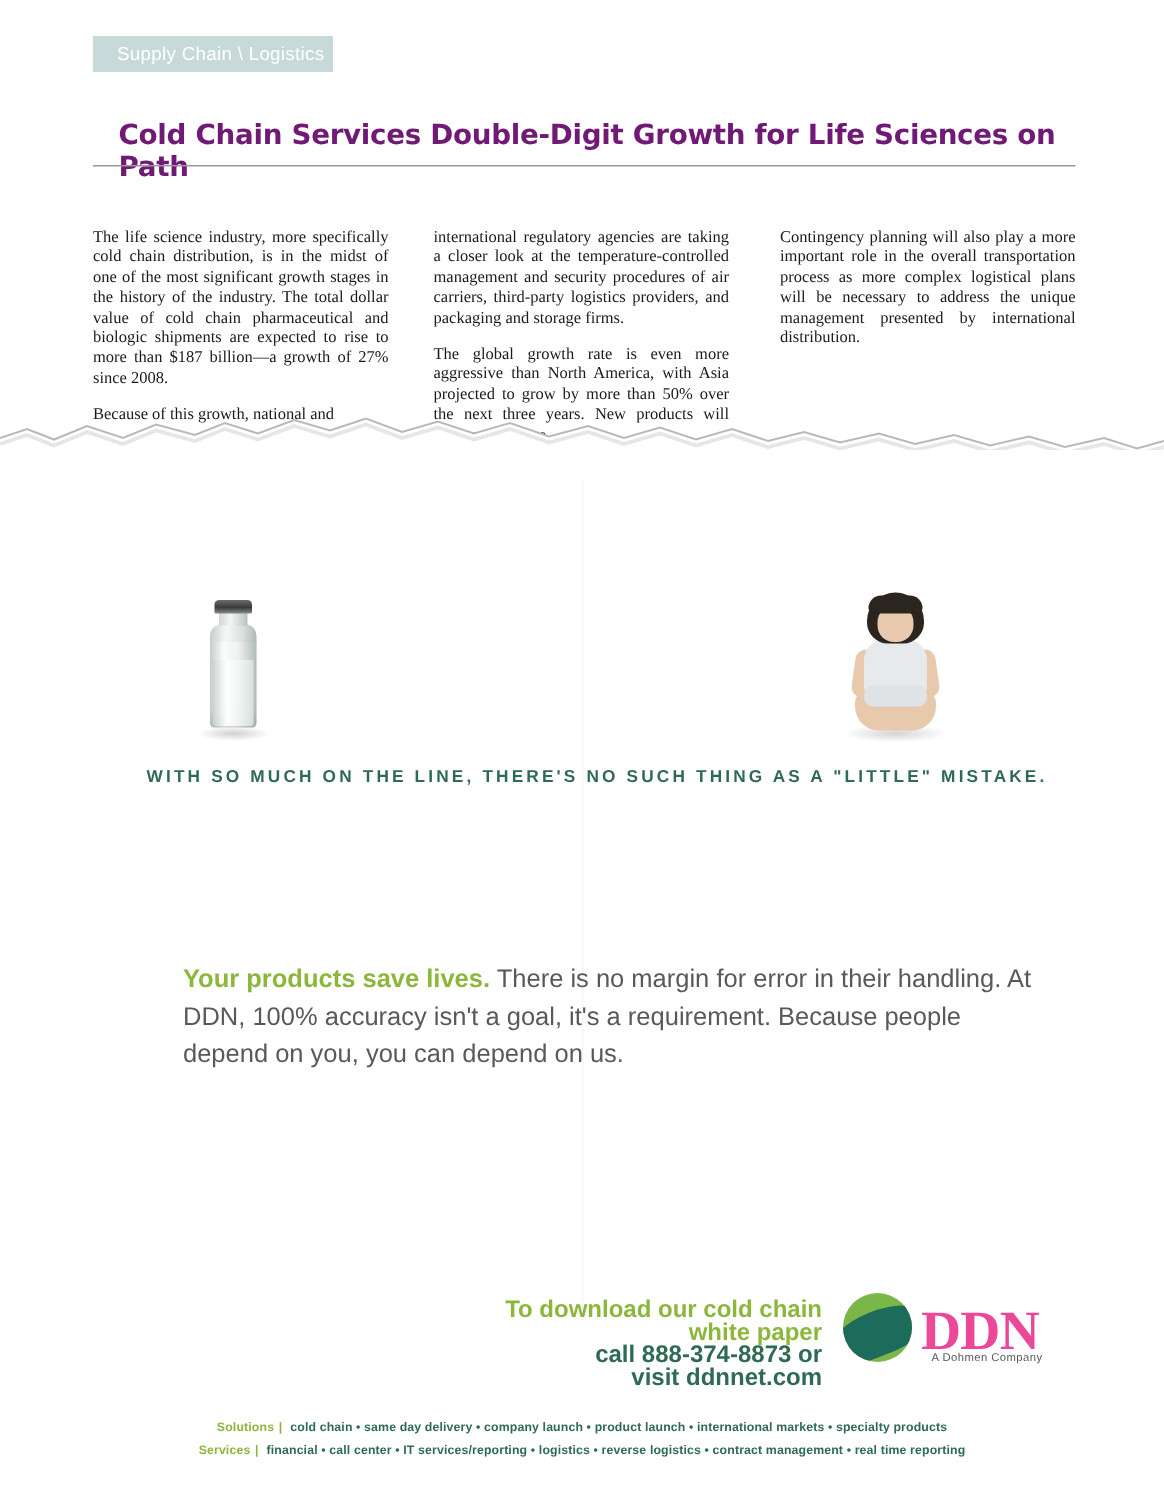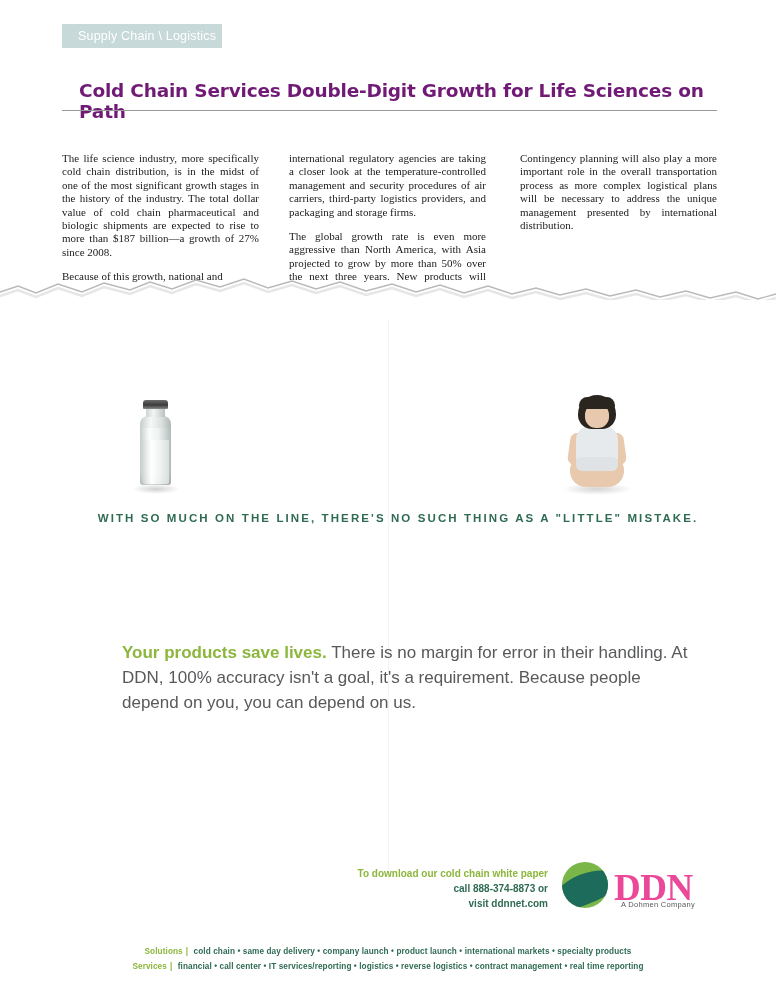--- a/index.html
+++ b/index.html
@@ -247,21 +247,21 @@
   }
 
   
   #cta {
     position: absolute;
     left: 300px;
     top: 866px;
     width: 248px;
     text-align: right;
     font-family: "Liberation Sans", sans-serif;
-    font-size: 10px;
+    font-size: 16px;
     line-height: 15px;
   }
   #cta .cta-line1 { color: #8cb63c; font-weight: bold; }
   #cta .cta-line2 { color: #2f6b52; font-weight: bold; }
   #cta .cta-line3 { color: #2f6b52; font-weight: bold; text-align: right; }
 
   #logo {
     position: absolute;
     left: 562px;
     top: 860px;

